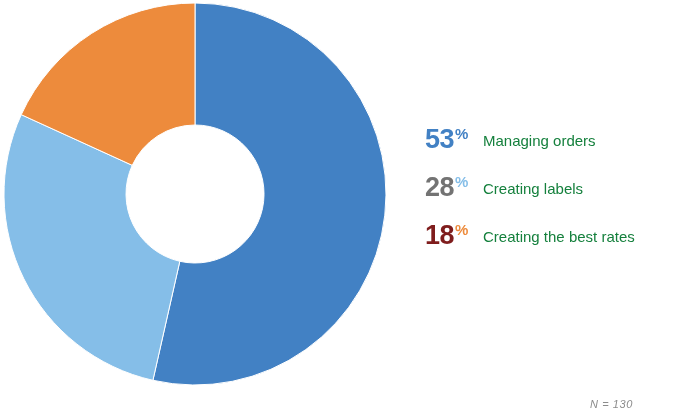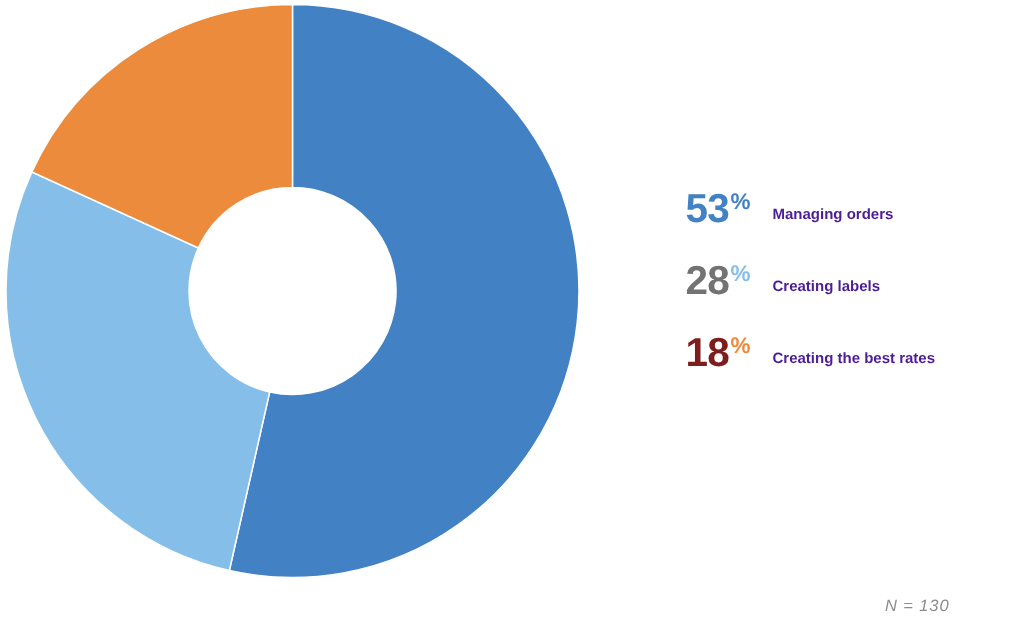--- a/index.html
+++ b/index.html
@@ -47,44 +47,42 @@
     position: relative;
     height: 48px;
     display: flex;
     align-items: baseline;
   }
   .legend-value {
     display: inline-flex;
     align-items: baseline;
     width: 58px;
     flex: 0 0 58px;
-    margin-left: 32px;
   }
   .legend-pct-num {
     font-size: 27px;
     font-weight: bold;
     line-height: 1;
     letter-spacing: -0.5px;
   }
   .legend-pct-sign {
     font-size: 15px;
     font-weight: bold;
     line-height: 1;
     margin-left: 1px;
     position: relative;
     top: -9px;
   }
   .legend-label {
-    font-size: 10px;
-    color: #4c1d95;
+    font-size: 15px;
+    color: #15803d;
     line-height: 1;
     white-space: nowrap;
     position: relative;
     top: -2px;
-    font-weight: bold;
   }
 
   .c-blue      { color: #4281c4; }
   .c-lightblue { color: #85bee8; }
   .c-orange    { color: #ed8b3c; }
 
   
   #n-note {
     position: absolute;
     right: 42px;

